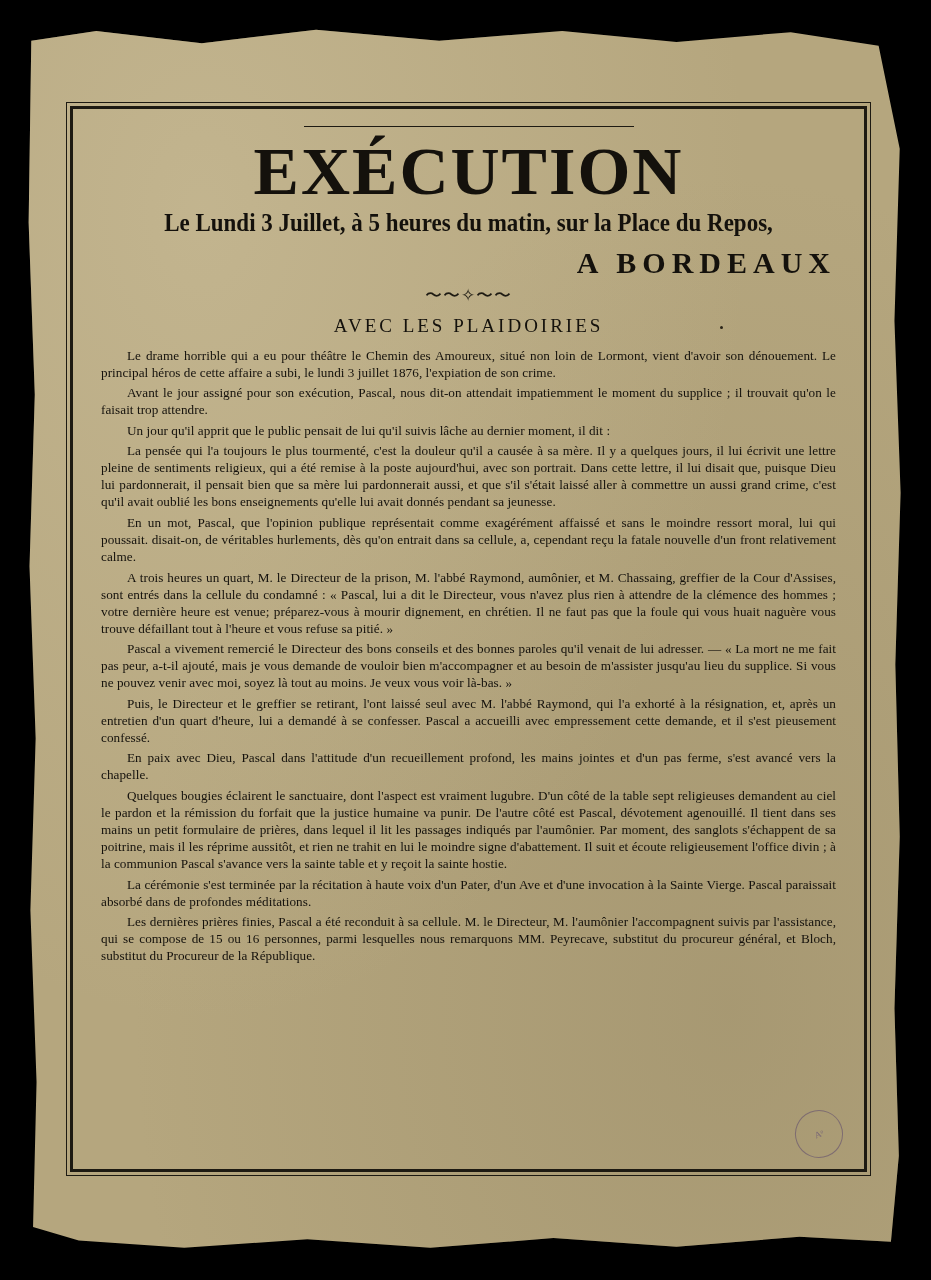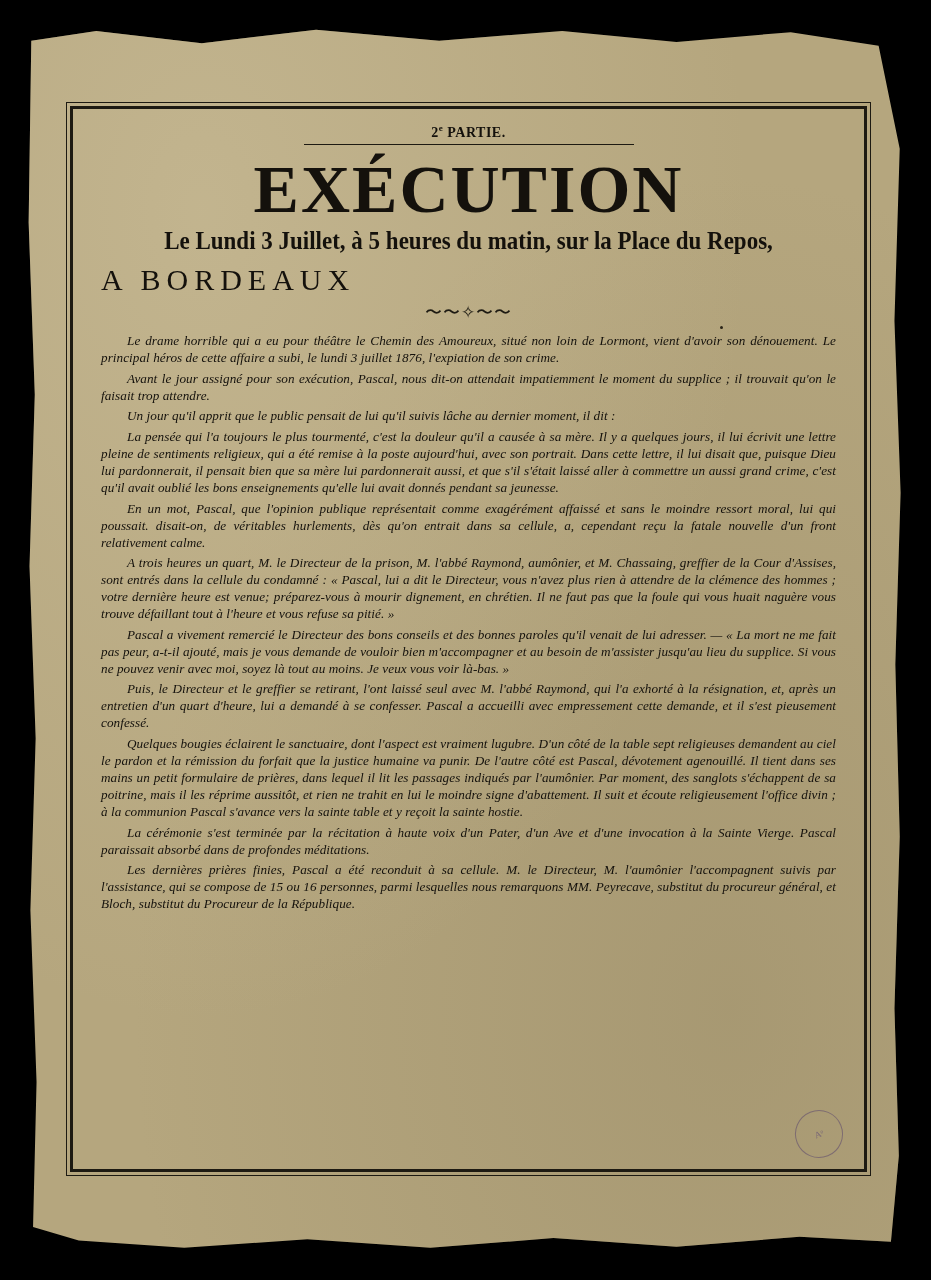--- a/index.html
+++ b/index.html
@@ -87,22 +87,22 @@
   .title3 {
     text-align: center;
     font-weight: bold;
     font-size: 23px;
     letter-spacing: 0px;
     line-height: 1.1;
     margin: 4px 0 6px 0;
     transform: scaleY(1.12);
   }
   .title4 {
-    text-align: left;
-    font-weight: normal;
+    text-align: right;
+    font-weight: bold;
     font-size: 30px;
     letter-spacing: 6px;
     margin: 10px 0 4px 0;
   }
   .ornament {
     text-align: center;
     font-size: 17px;
     letter-spacing: 1px;
     color: #1d1a12;
     margin: 2px 0 8px 0;
@@ -113,21 +113,20 @@
     letter-spacing: 3px;
     margin: 2px 0 10px 0;
   }
   .body-text {
     font-size: 13.2px;
     line-height: 1.29;
     text-align: justify;
     -webkit-hyphens: auto;
     hyphens: auto;
     letter-spacing: 0.05px;
-    font-style: italic;
   }
   .body-text p {
     margin: 0 0 3.5px 0;
     text-indent: 26px;
   }
   #stamp {
     position: absolute;
     right: 62px;
     bottom: 96px;
     width: 46px;
@@ -148,39 +147,38 @@
   }
 </style>
 </head>
 <body>
 
 <div id="sheet">
   <div class="dot-mark" style="right:182px; top:300px;"></div>
   <div id="frame">
     <div id="content">
 
-      <div class="partie">
-        <span>2</span><span class="sup">e</span><span> PARTIE.</span>
-      </div>
       <div class="rule-top"></div>
 
       <div class="title1">EXÉCUTION</div>
       <div class="title3">Le Lundi 3 Juillet, à 5 heures du matin, sur la Place du Repos,</div>
       <div class="title4">A BORDEAUX</div>
       <div class="ornament">〜〜✧〜〜</div>
+      <div class="subtitle">AVEC LES PLAIDOIRIES</div>
 
       <div class="body-text">
         <p>Le drame horrible qui a eu pour théâtre le Chemin des Amoureux, situé non loin de Lormont, vient d'avoir son dénouement. Le principal héros de cette affaire a subi, le lundi 3 juillet 1876, l'expiation de son crime.</p>
         <p>Avant le jour assigné pour son exécution, Pascal, nous dit-on attendait impatiemment le moment du supplice ; il trouvait qu'on le faisait trop attendre.</p>
         <p>Un jour qu'il apprit que le public pensait de lui qu'il suivis lâche au dernier moment, il dit :</p>
         <p>La pensée qui l'a toujours le plus tourmenté, c'est la douleur qu'il a causée à sa mère. Il y a quelques jours, il lui écrivit une lettre pleine de sentiments religieux, qui a été remise à la poste aujourd'hui, avec son portrait. Dans cette lettre, il lui disait que, puisque Dieu lui pardonnerait, il pensait bien que sa mère lui pardonnerait aussi, et que s'il s'était laissé aller à commettre un aussi grand crime, c'est qu'il avait oublié les bons enseignements qu'elle lui avait donnés pendant sa jeunesse.</p>
         <p>En un mot, Pascal, que l'opinion publique représentait comme exagérément affaissé et sans le moindre ressort moral, lui qui poussait. disait-on, de véritables hurlements, dès qu'on entrait dans sa cellule, a, cependant reçu la fatale nouvelle d'un front relativement calme.</p>
         <p>A trois heures un quart, M. le Directeur de la prison, M. l'abbé Raymond, aumônier, et M. Chassaing, greffier de la Cour d'Assises, sont entrés dans la cellule du condamné : « Pascal, lui a dit le Directeur, vous n'avez plus rien à attendre de la clémence des hommes ; votre dernière heure est venue; préparez-vous à mourir dignement, en chrétien. Il ne faut pas que la foule qui vous huait naguère vous trouve défaillant tout à l'heure et vous refuse sa pitié. »</p>
         <p>Pascal a vivement remercié le Directeur des bons conseils et des bonnes paroles qu'il venait de lui adresser. — « La mort ne me fait pas peur, a-t-il ajouté, mais je vous demande de vouloir bien m'accompagner et au besoin de m'assister jusqu'au lieu du supplice. Si vous ne pouvez venir avec moi, soyez là tout au moins. Je veux vous voir là-bas. »</p>
         <p>Puis, le Directeur et le greffier se retirant, l'ont laissé seul avec M. l'abbé Raymond, qui l'a exhorté à la résignation, et, après un entretien d'un quart d'heure, lui a demandé à se confesser. Pascal a accueilli avec empressement cette demande, et il s'est pieusement confessé.</p>
+        <p>En paix avec Dieu, Pascal dans l'attitude d'un recueillement profond, les mains jointes et d'un pas ferme, s'est avancé vers la chapelle.</p>
         <p>Quelques bougies éclairent le sanctuaire, dont l'aspect est vraiment lugubre. D'un côté de la table sept religieuses demandent au ciel le pardon et la rémission du forfait que la justice humaine va punir. De l'autre côté est Pascal, dévotement agenouillé. Il tient dans ses mains un petit formulaire de prières, dans lequel il lit les passages indiqués par l'aumônier. Par moment, des sanglots s'échappent de sa poitrine, mais il les réprime aussitôt, et rien ne trahit en lui le moindre signe d'abattement. Il suit et écoute religieusement l'office divin ; à la communion Pascal s'avance vers la sainte table et y reçoit la sainte hostie.</p>
         <p>La cérémonie s'est terminée par la récitation à haute voix d'un Pater, d'un Ave et d'une invocation à la Sainte Vierge. Pascal paraissait absorbé dans de profondes méditations.</p>
         <p>Les dernières prières finies, Pascal a été reconduit à sa cellule. M. le Directeur, M. l'aumônier l'accompagnent suivis par l'assistance, qui se compose de 15 ou 16 personnes, parmi lesquelles nous remarquons MM. Peyrecave, substitut du procureur général, et Bloch, substitut du Procureur de la République.</p>
       </div>
 
     </div>
   </div>
   <div id="stamp">Aᵒ</div>
 </div>
 

